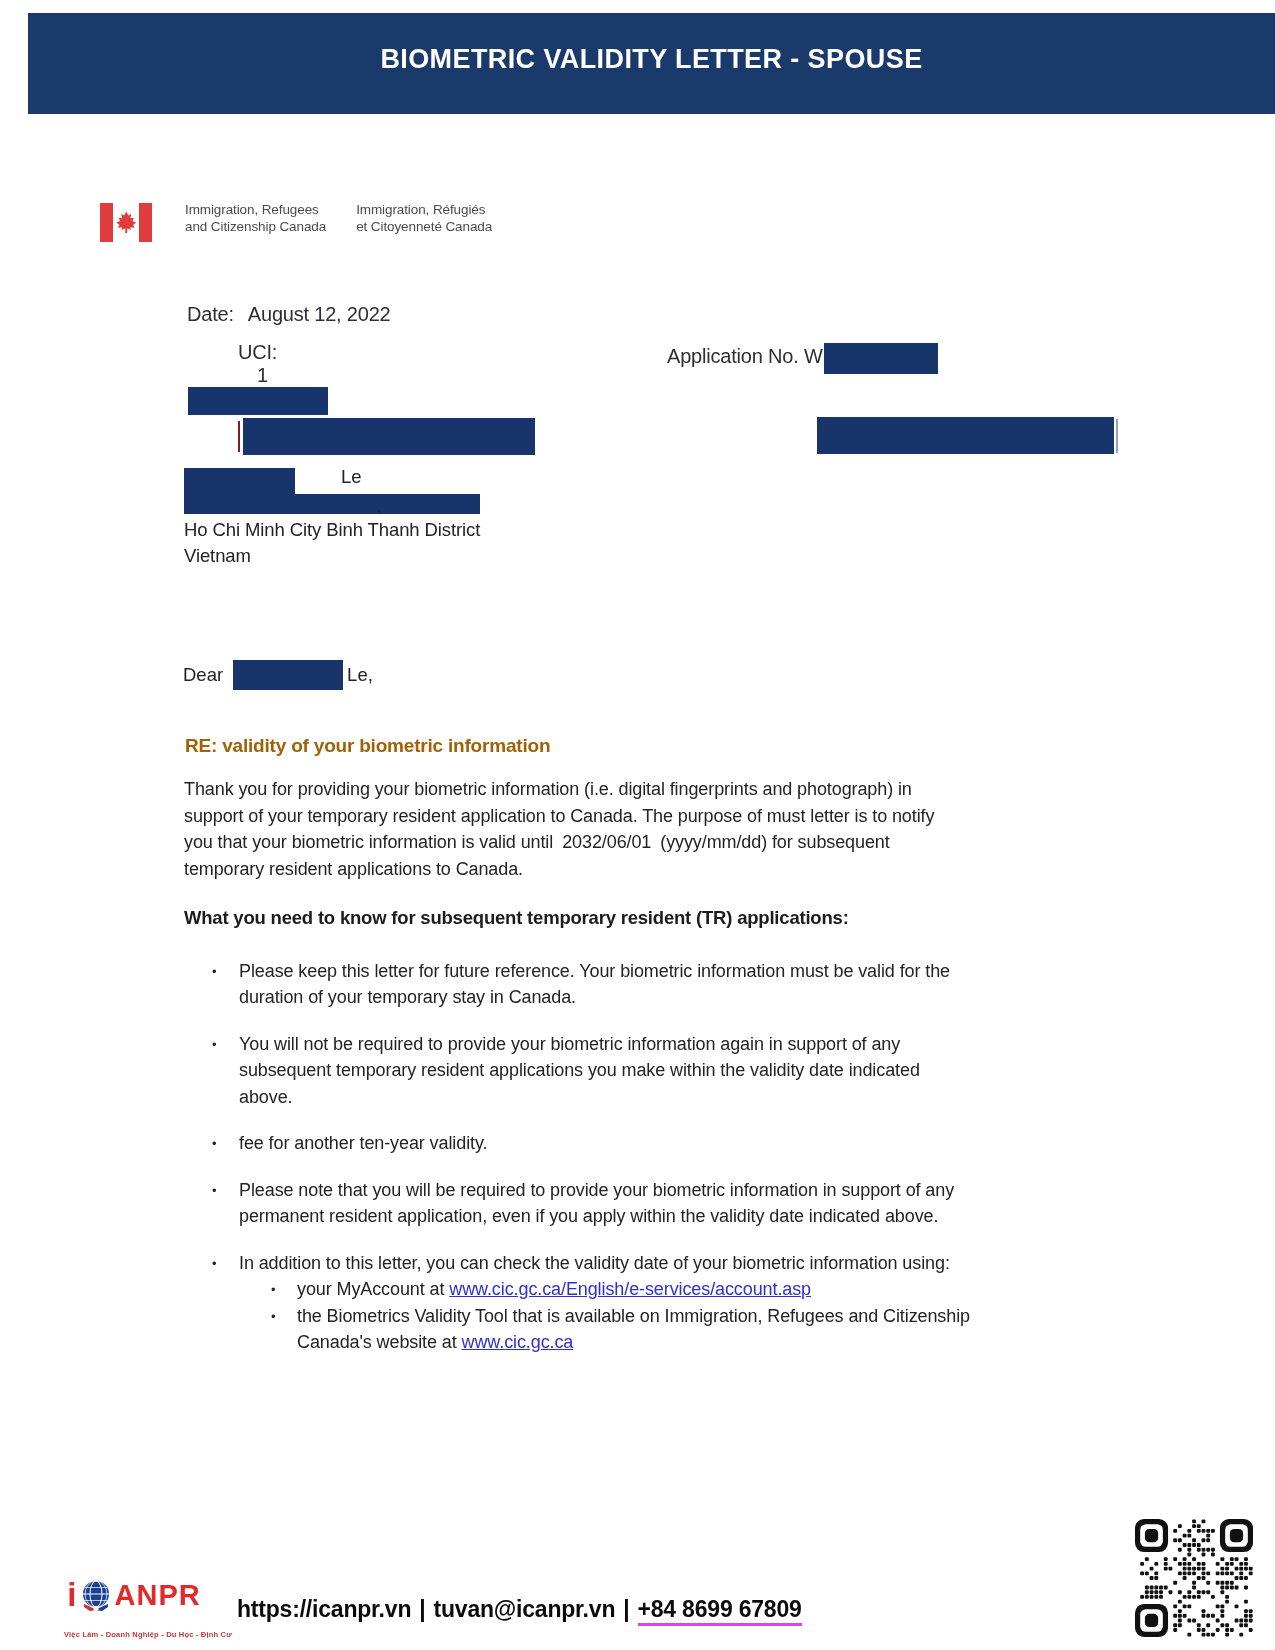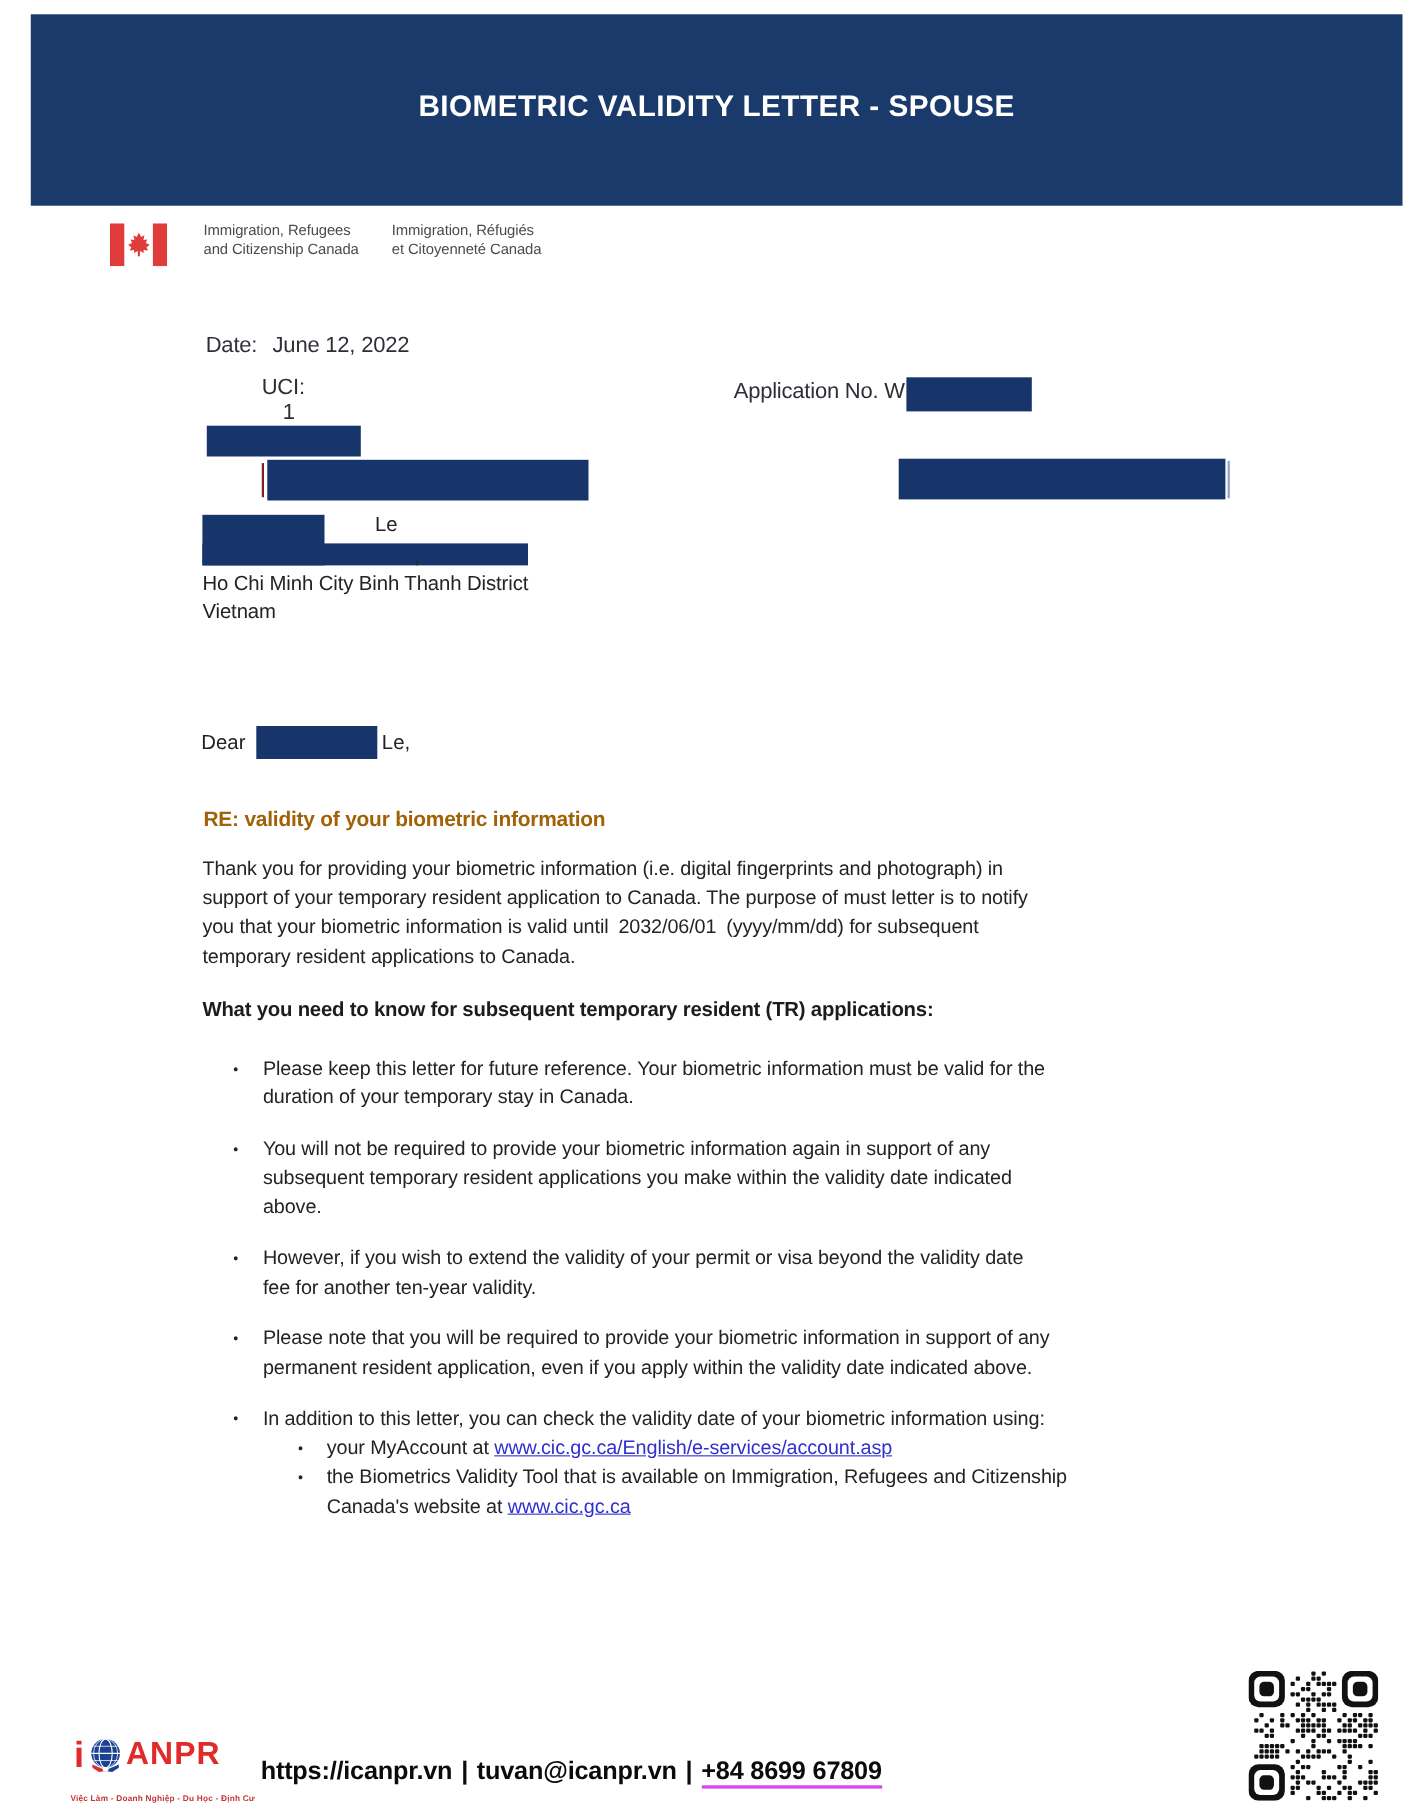--- a/index.html
+++ b/index.html
@@ -5,21 +5,21 @@
   html,body{margin:0;padding:0;background:#ffffff;}
   body{
     width:1275px;height:1650px;position:relative;overflow:hidden;
     font-family:"Liberation Sans","DejaVu Sans",sans-serif;
     color:var(--text-dark,#232326);
   }
   .page{position:absolute;inset:0;background:#fff;}
 
   
   .banner{
-    position:absolute;left:28px;top:13px;width:1247px;height:174px;
+    position:absolute;left:28px;top:13px;width:1247px;height:101px;
     background:var(--banner-navy,#1b3a6c);
     display:flex;align-items:center;justify-content:center;
   }
   .banner h1{
     margin:0;color:#ffffff;font-size:27px;font-weight:bold;
     letter-spacing:.4px;transform:translateY(-4px);
   }
 
   
   .gov-logo{position:absolute;left:100px;top:201px;display:flex;align-items:flex-start;}
@@ -109,21 +109,21 @@
       <span>and Citizenship Canada</span>
     </div>
     <div class="gov-col fr">
       <span>Immigration, Réfugiés</span>
       <span>et Citoyenneté Canada</span>
     </div>
   </div>
 
   <div class="meta-row meta-date">
     <span class="lbl">Date:</span>
-    <span class="val">June 12, 2022</span>
+    <span class="val">August 12, 2022</span>
   </div>
   <div class="meta-row meta-uci">
     <span class="lbl">UCI:</span>
     <span class="digit">1</span>
     <span class="redact r-uci"></span>
   </div>
   <div class="meta-row meta-app">
     <span class="lbl">Application No. W</span>
     <span class="redact r-app"></span>
   </div>
@@ -168,21 +168,20 @@
         <span class="ln">duration of your temporary stay in Canada.</span>
       </li>
       <li>
         <span class="dot">•</span>
         <span class="ln">You will not be required to provide your biometric information again in support of any</span>
         <span class="ln">subsequent temporary resident applications you make within the validity date indicated</span>
         <span class="ln">above.</span>
       </li>
       <li>
         <span class="dot">•</span>
-        <span class="ln">However, if you wish to extend the validity of your permit or visa beyond the validity date</span>
         <span class="ln">fee for another ten-year validity.</span>
       </li>
       <li>
         <span class="dot">•</span>
         <span class="ln">Please note that you will be required to provide your biometric information in support of any</span>
         <span class="ln">permanent resident application, even if you apply within the validity date indicated above.</span>
       </li>
       <li>
         <span class="dot">•</span>
         <span class="ln">In addition to this letter, you can check the validity date of your biometric information using:</span>

